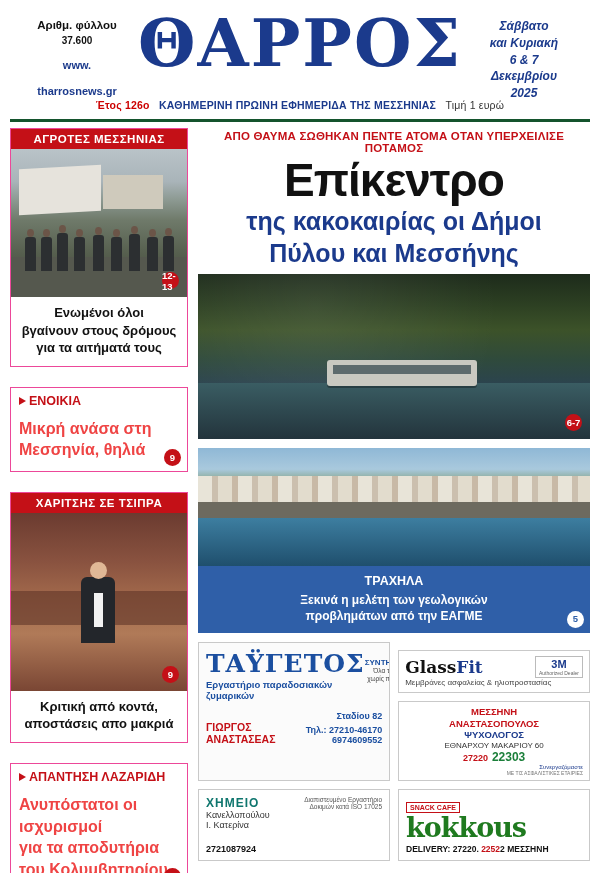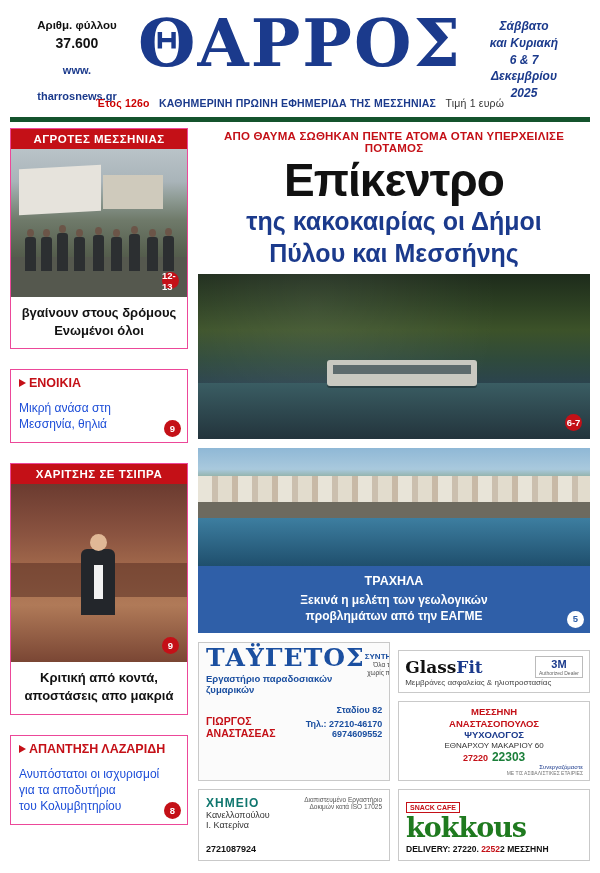--- a/index.html
+++ b/index.html
@@ -8,27 +8,27 @@
     width:600px; height:873px;
     background:#ffffff;
     font-family:"Liberation Sans", sans-serif;
     color:#111;
     overflow:hidden;
     position:relative;
   }
   .page { position:relative; width:600px; height:873px; padding:0 10px; }
 
   
-  .masthead { position:relative; height:122px; border-bottom:5px solid #14532d; }
+  .masthead { position:relative; height:122px; border-bottom:3px solid #14532d; }
   .mh-left {
     position:absolute; left:8px; top:18px; width:118px; text-align:center;
     font-size:11px; line-height:1.35; color:#111;
   }
   .mh-left .issue-num { font-weight:bold; font-size:11.5px; }
-  .mh-left .issue-val { font-weight:bold; font-size:14px; margin-bottom:8px; }
+  .mh-left .issue-val { font-weight:bold; font-size:10px; margin-bottom:8px; }
   .mh-left .site { color:#1b3a8c; font-weight:bold; font-size:11px; line-height:1.25; margin-top:12px;}
   .mh-title {
     position:absolute; left:0; right:0; top:10px; text-align:center;
     font-family:"DejaVu Serif", serif;
     font-weight:bold; font-size:66px; letter-spacing:2px; color:#1b3a8c;
     line-height:1;
   }
   .mh-right {
     position:absolute; right:6px; top:18px; width:120px; text-align:center;
     font-size:12px; line-height:1.4; color:#1b3a8c; font-weight:bold;font-style:italic;
@@ -47,21 +47,21 @@
 
   
   .label-bar {
     background:#c41017; color:#fff; font-weight:bold; font-size:11.5px;
     text-align:center; padding:4px 2px; letter-spacing:.5px;
   }
   .boxed { border:1px solid #ec4899; margin-bottom:20px; position:relative; }
   .box-pad { padding:7px 8px 10px 8px; }
 
   .lead-in {
-    font-size:12px; font-weight:normal; line-height:1.35; color:#1d4ed8;
+    font-size:16px; font-weight:bold; line-height:1.35; color:#ef4444;
   }
   .cap-dark {
     font-size:13px; font-weight:bold; line-height:1.35; color:#111; text-align:center;
     padding:7px 6px 9px;
   }
 
   .bullet-title {
     font-size:12.5px; font-weight:bold; color:#c41017; padding:6px 8px 3px 8px;
     display:flex; align-items:center; gap:3px;
   }
@@ -150,21 +150,21 @@
     margin-top:4px;
   }
 
   .mid-row{display:flex;gap:9px;margin-top:9px;}
   .mid-left{width:110px;flex:0 0 110px;}
   .mid-right{flex:1;}
 
   
   .ads-row{display:flex;gap:8px;margin-top:9px;}
   .ad{border:1px solid #c9c9c9;background:#fff;position:relative;overflow:hidden;}
-  .ad-taygetos{flex:1 1 50%;padding:0 7px;background:#fbfbfb;}
+  .ad-taygetos{flex:1 1 50%;padding:6px 7px;background:#fbfbfb;}
   .ad-taygetos .t1{font-family:"DejaVu Serif",serif;font-weight:bold;font-size:25px;color:#1b4fa0;letter-spacing:1px;}
   .ad-taygetos .t2{font-size:9.5px;color:#1b4fa0;font-weight:bold;margin-top:1px;}
   .ad-taygetos .t3{font-size:10.5px;color:#c41017;font-weight:bold;margin-top:5px;}
   .ad-taygetos .t5{font-size:9px;color:#1b4fa0;font-weight:bold;margin-top:4px;}
   .ad-right-col{flex:1 1 50%;display:flex;flex-direction:column;gap:8px;margin-top:8px;}
   .ad-glass{padding:5px 6px;background:#fff;}
   .ad-glass .g1{font-family:"DejaVu Serif",serif;font-size:17px;font-weight:bold;color:#1b3a8c;}
   .ad-glass .g1 b{color:#111;}
   .ad-glass .g2{font-size:8px;color:#444;}
   .ad-psych{padding:4px 6px;background:#fff;}
@@ -229,22 +229,23 @@
           <div class="p" style="left:46px;height:38px"></div>
           <div class="p" style="left:63px"></div>
           <div class="p" style="left:82px;height:36px"></div>
           <div class="p" style="left:100px"></div>
           <div class="p" style="left:118px;height:37px"></div>
           <div class="p" style="left:136px"></div>
           <div class="p" style="left:152px;height:35px"></div>
           <div class="pagenum onimg">12-13</div>
         </div>
         <div class="cap-dark">
+          <div>Ενωμένοι όλοι</div>
           <div>βγαίνουν στους δρόμους</div>
-          <div>Ενωμένοι όλοι</div>
+          <div>για τα αιτήματά τους</div>
         </div>
       </div>
 
       <div class="boxed">
         <div class="bullet-title">
           <span class="tri"></span>
           <span>ΕΝΟΙΚΙΑ</span>
         </div>
         <div class="box-pad lead-in">
           <div>Μικρή ανάσα στη</div>

